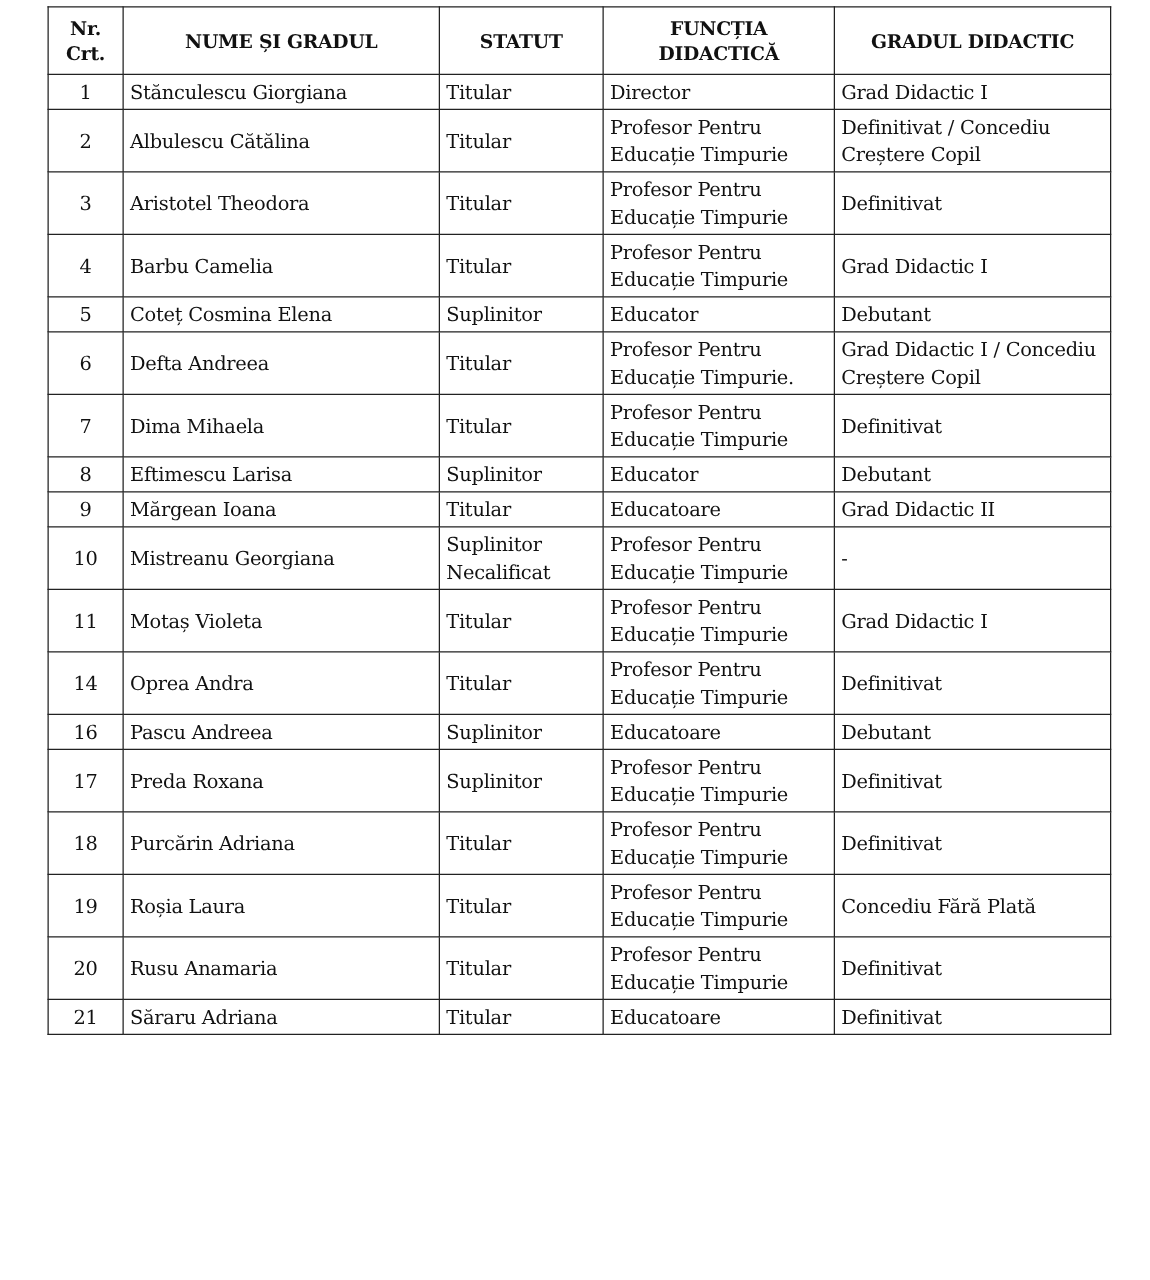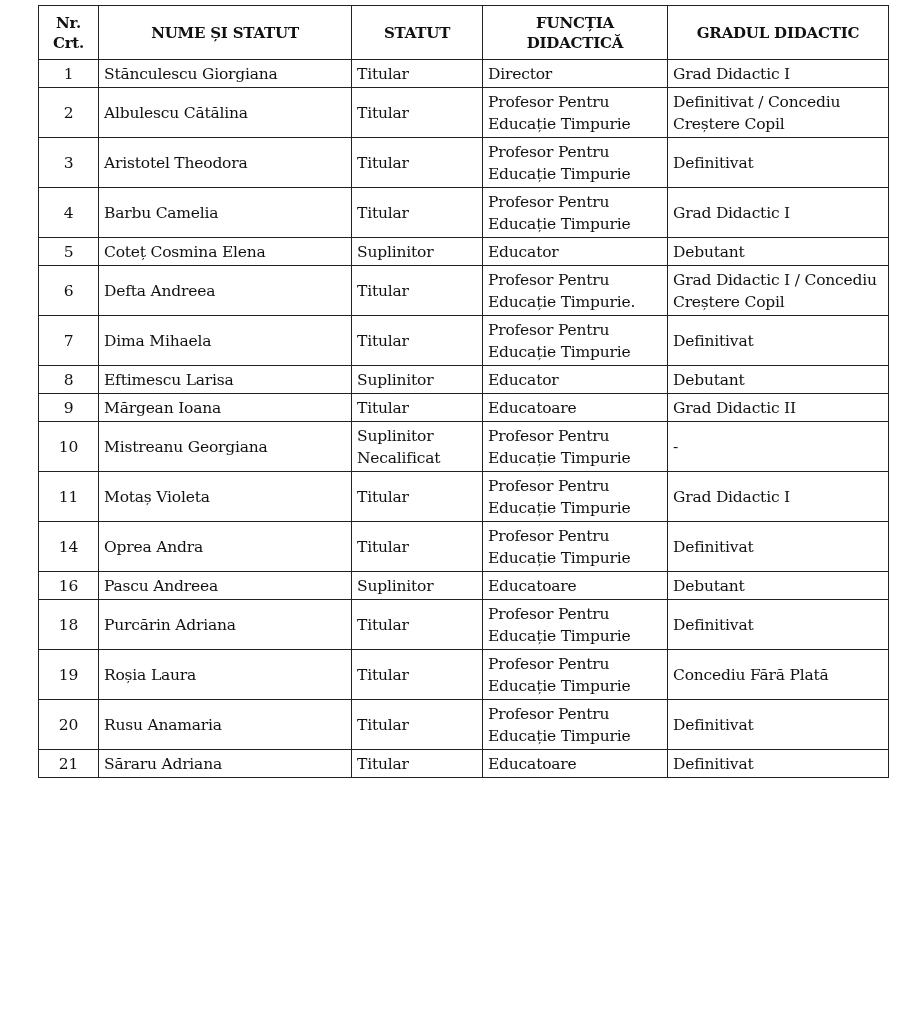--- a/index.html
+++ b/index.html
@@ -21,21 +21,21 @@
     <col style="width:60px">
       <col style="width:253px">
       <col style="width:131px">
       <col style="width:185px">
       <col style="width:221px">
   </colgroup>
   <thead>
     <tr class="h1">
       <th class="ml">Nr.
 Crt.</th>
-      <th>NUME ȘI STATUT</th>
+      <th>NUME ȘI GRADUL</th>
       <th>STATUT</th>
       <th class="ml">FUNCȚIA
 DIDACTICĂ</th>
       <th>GRADUL DIDACTIC</th>
     </tr>
   </thead>
   <tbody id="tbody">
       <tr class="r1">
         <td class="nr">1</td>
         <td>Stănculescu Giorgiana</td>
@@ -132,20 +132,28 @@
         <td class="ml">Definitivat</td>
       </tr>
       <tr class="r1">
         <td class="nr">16</td>
         <td>Pascu Andreea</td>
         <td class="ml">Suplinitor</td>
         <td class="ml">Educatoare</td>
         <td class="ml">Debutant</td>
       </tr>
       <tr class="r2">
+        <td class="nr">17</td>
+        <td>Preda Roxana</td>
+        <td class="ml">Suplinitor</td>
+        <td class="ml">Profesor Pentru
+Educație Timpurie</td>
+        <td class="ml">Definitivat</td>
+      </tr>
+      <tr class="r2">
         <td class="nr">18</td>
         <td>Purcărin Adriana</td>
         <td class="ml">Titular</td>
         <td class="ml">Profesor Pentru
 Educație Timpurie</td>
         <td class="ml">Definitivat</td>
       </tr>
       <tr class="r2">
         <td class="nr">19</td>
         <td>Roșia Laura</td>

